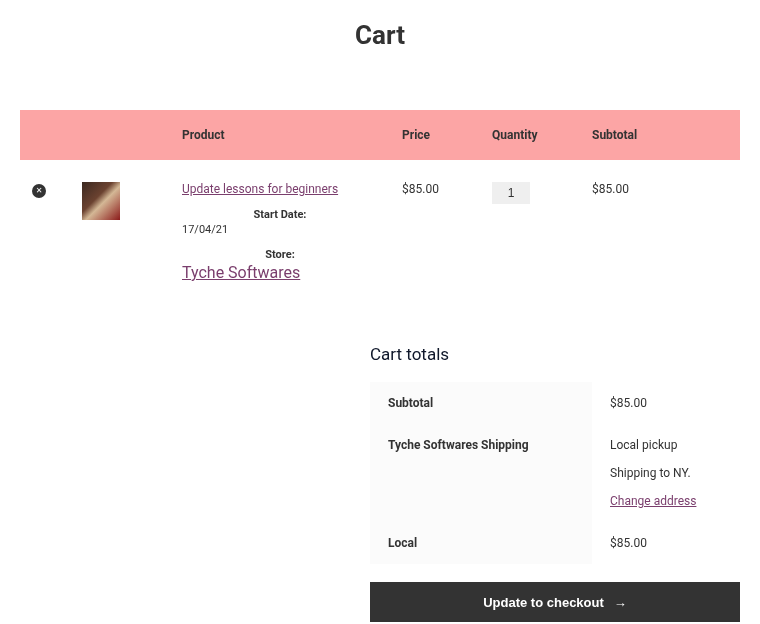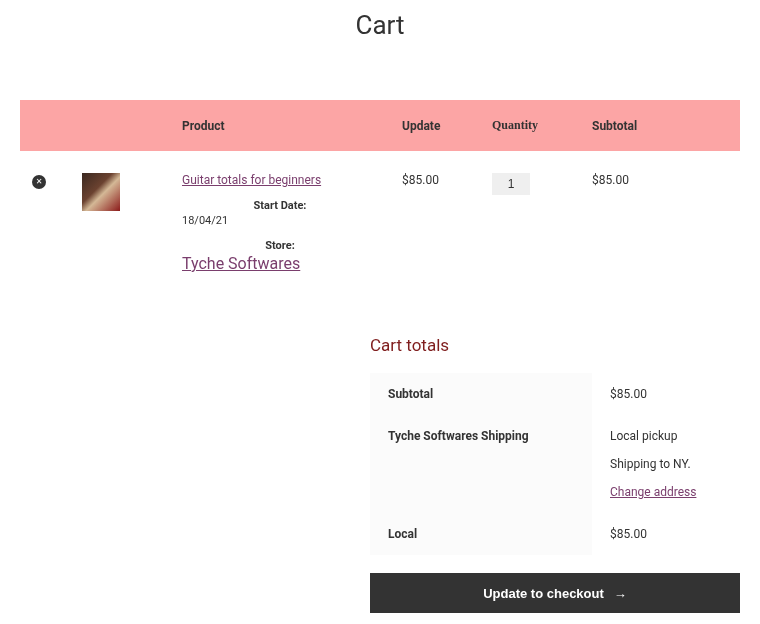--- a/index.html
+++ b/index.html
@@ -14,43 +14,43 @@
       font-size: 13px;
     }
     .container {
       width: 760px;
       margin: 0 auto;
       padding: 0 20px;
     }
     .page-title {
       text-align: center;
       font-size: 26px;
-      font-weight: 400;
+      font-weight: 700;
       color: #333;
       margin-bottom: 60px;
-      padding-top: 10px;
+      padding-top: 20px;
     }
     .cart-table {
       width: 100%;
       border-collapse: collapse;
       background: #fbfbfb;
     }
     .cart-table th {
       text-align: left;
       font-size: 12px;
       font-weight: 700;
       color: #333;
       padding: 18px 12px;
       background: #fca5a5;
     }
     .cart-table th.col-remove { width: 50px; }
     .cart-table th.col-thumb { width: 100px; }
     .cart-table th.col-product { width: 220px; }
     .cart-table th.col-price { width: 90px; }
-    .cart-table th.col-qty { width: 100px; font-family: Liberation Serif, serif; }
+    .cart-table th.col-qty { width: 100px; }
     .cart-table th.col-subtotal { width: auto; }
     .cart-table td {
       padding: 22px 12px;
       vertical-align: top;
       font-size: 12px;
       color: #333;
       background: #ffffff;
     }
     .remove-btn {
       display: inline-flex;
@@ -144,21 +144,21 @@
       cursor: pointer;
     }
     .cart-totals {
       width: 370px;
       margin-left: auto;
       margin-top: 40px;
     }
     .totals-heading {
       font-size: 17px;
       font-weight: 400;
-      color: #7f1d1d;
+      color: #0f172a;
       margin-bottom: 18px;
     }
     .totals-table {
       width: 100%;
       border-collapse: collapse;
     }
     .totals-table th {
       text-align: left;
       font-size: 12px;
       font-weight: 700;
@@ -211,39 +211,39 @@
 
 <div class="container">
   <h1 class="page-title">Cart</h1>
 
   <table class="cart-table">
     <thead>
       <tr>
         <th class="col-remove"></th>
         <th class="col-thumb"></th>
         <th class="col-product">Product</th>
-        <th class="col-price">Update</th>
+        <th class="col-price">Price</th>
         <th class="col-qty">Quantity</th>
         <th class="col-subtotal">Subtotal</th>
       </tr>
     </thead>
     <tbody>
       <tr>
         <td>
           <button class="remove-btn">
             <span>✕</span>
           </button>
         </td>
         <td>
           <span class="thumb"></span>
         </td>
         <td>
-          <a href="#" class="product-link">Guitar totals for beginners</a>
+          <a href="#" class="product-link">Update lessons for beginners</a>
           <span class="meta-label">Start Date:</span>
-          <div class="meta-value">18/04/21</div>
+          <div class="meta-value">17/04/21</div>
           <span class="meta-label">Store:</span>
           <div class="meta-value"><a href="#" class="store-link">Tyche Softwares</a></div>
         </td>
         <td>$85.00</td>
         <td>
           <input type="text" class="qty-input" value="1" style="">
         </td>
         <td>$85.00</td>
       </tr>
     </tbody>

